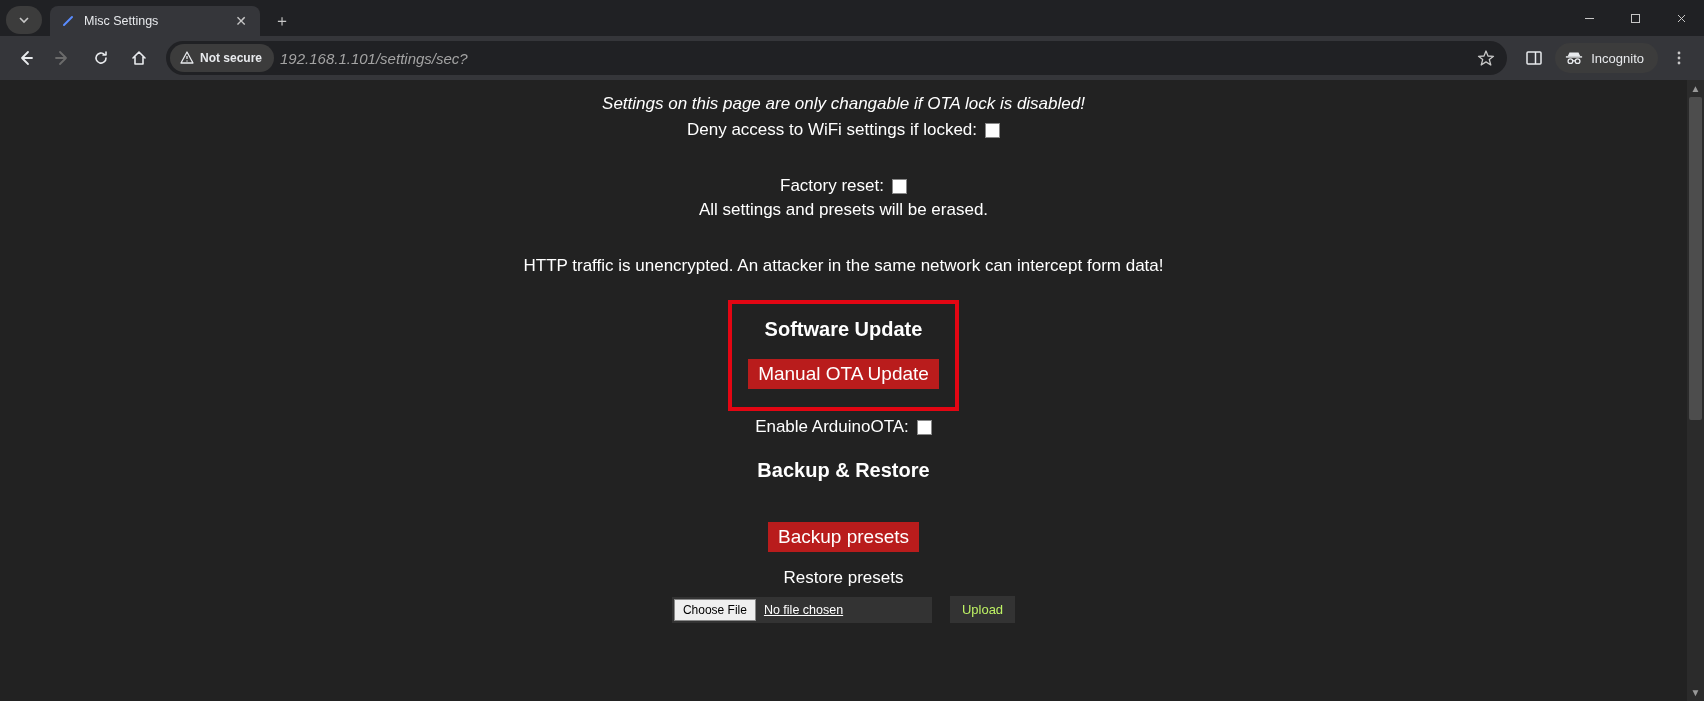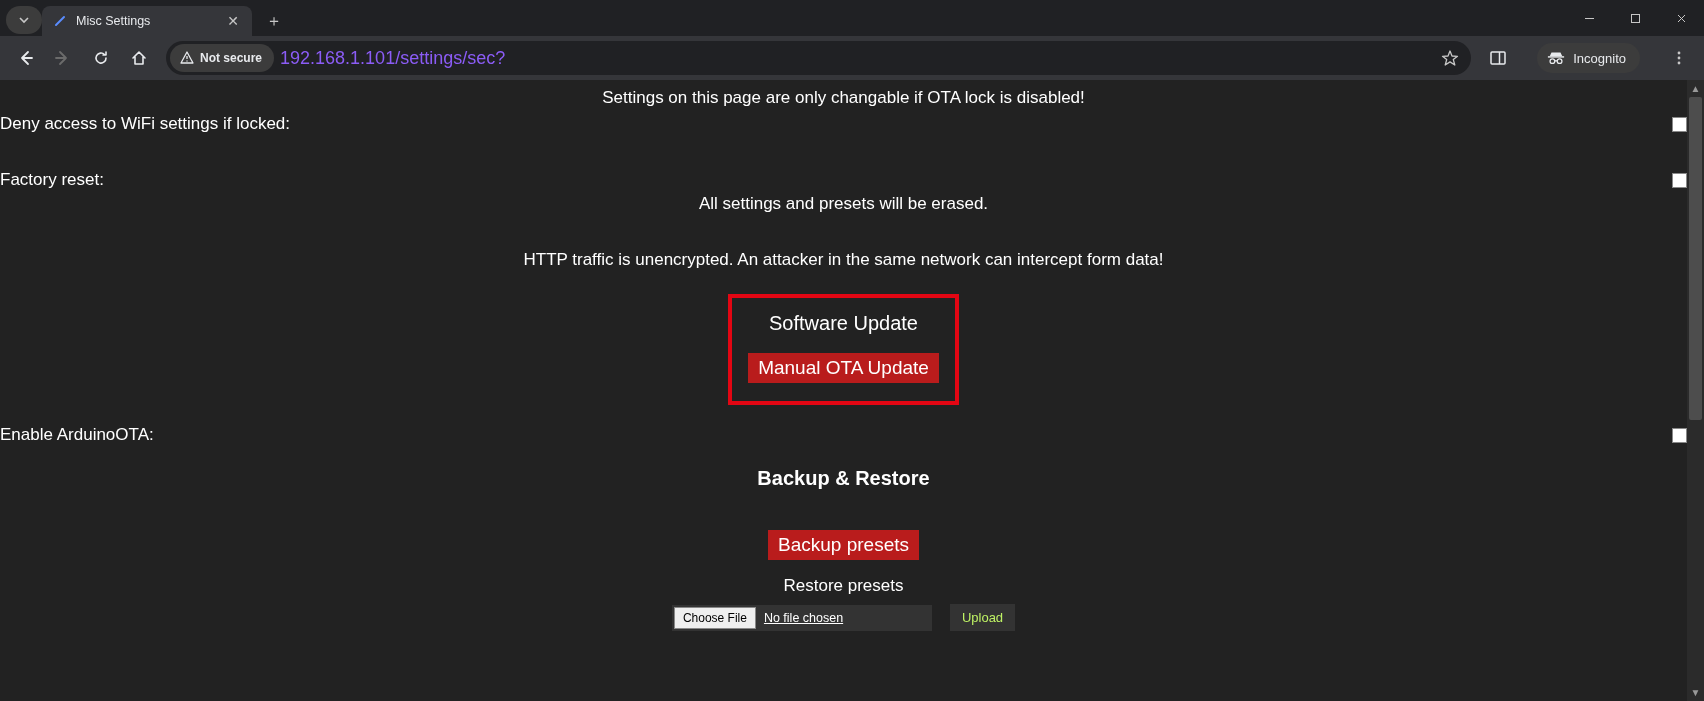--- a/index.html
+++ b/index.html
@@ -31,20 +31,21 @@
   color: #c7c7c7;
 }
 .tab {
   margin-top: 6px;
   height: 30px;
   background: #35363a;
   border-radius: 8px 8px 0 0;
   display: flex;
   align-items: center;
   padding: 8px 10px;
+  margin-left: 8px;
   min-width: 210px;
   color: #e8eaed;
   font-size: 12.5px;
   gap: 8px;
   position: relative;
 }
 .tab .favicon {
   width: 16px; height: 16px;
   display: flex; align-items: center; justify-content: center;
   color: #5a8dff;
@@ -108,38 +109,39 @@
   display: flex;
   align-items: center;
   padding: 0 12px 0 10px;
   margin: 0 6px 0 4px;
   gap: 6px;
   color: #e8eaed;
   font-size: 12px;
   font-weight: 600;
 }
 .url-text {
-  color: #8b5cf6;
-  font-size: 18px;
+  color: #a3a3a3;
+  font-size: 15px;
+  font-style: italic;
 }
 .omnibox-right {
   margin-left: auto;
   display: flex;
   align-items: center;
   gap: 6px;
 }
 .star-btn {
   width: 30px; height: 30px;
   display: flex; align-items:center; justify-content:center;
   color:#c7c7c7;
 }
 .toolbar-right {
   display:flex;
   align-items:center;
-  gap: 22px;
+  gap: 4px;
 }
 .icon-btn {
   width: 34px; height: 34px;
   display:flex; align-items:center; justify-content:center;
   color:#c7c7c7;
   border-radius: 4px;
 }
 .incognito-chip {
   height: 30px;
   background: #3c3c3c;
@@ -158,28 +160,29 @@
 }
 .page {
   flex: 1;
   overflow: hidden;
   color: #fff;
   font-family: Verdana, Geneva, sans-serif;
   text-align: center;
   padding-top: 6px;
 }
 .page .italic-note {
+  font-style: italic;
   font-size: 17px;
-  margin: 2px 0 6px;
+  margin: 8px 0 6px;
 }
 .page .row {
   font-size: 17px;
   margin: 4px 0;
   display: flex;
-  justify-content: space-between;
+  justify-content: center;
   align-items: center;
   gap: 8px;
 }
 .page .note {
   font-size: 17px;
   margin: 4px 0;
 }
 .spacer-sm { height: 28px; }
 input[type=checkbox]{
   width: 15px; height: 15px;
@@ -189,21 +192,21 @@
   cursor: pointer;
 }
 .highlight-box {
   border: 4px solid #e30613;
   display: inline-block;
   padding: 10px 16px 18px;
   margin-top: 20px;
 }
 h2.section {
   font-size: 20px;
-  font-weight: 400;
+  font-weight: 700;
   margin: 4px 0 18px;
 }
 h2.section-standalone {
   font-size: 20px;
   font-weight: 700;
   margin: 22px 0 40px;
 }
 .btn {
   background: #b91c1c;
   color: #fff;
@@ -402,21 +405,21 @@
 
     <div class="spacer-sm"></div>
 
     <div class="note">HTTP traffic is unencrypted. An attacker in the same network can intercept form data!</div>
 
     <div class="highlight-box">
       <h2 class="section">Software Update</h2>
       <button class="btn">Manual OTA Update</button>
     </div>
 
-    <div class="row" style="margin-top:20px">
+    <div class="row" style="margin-top:6px">
       <span>Enable ArduinoOTA:</span>
       <input type="checkbox" style="">
     </div>
 
     <h2 class="section-standalone">Backup &amp; Restore</h2>
 
     <button class="btn">Backup presets</button>
 
     <div class="note" style="margin-top:16px">Restore presets</div>
 

